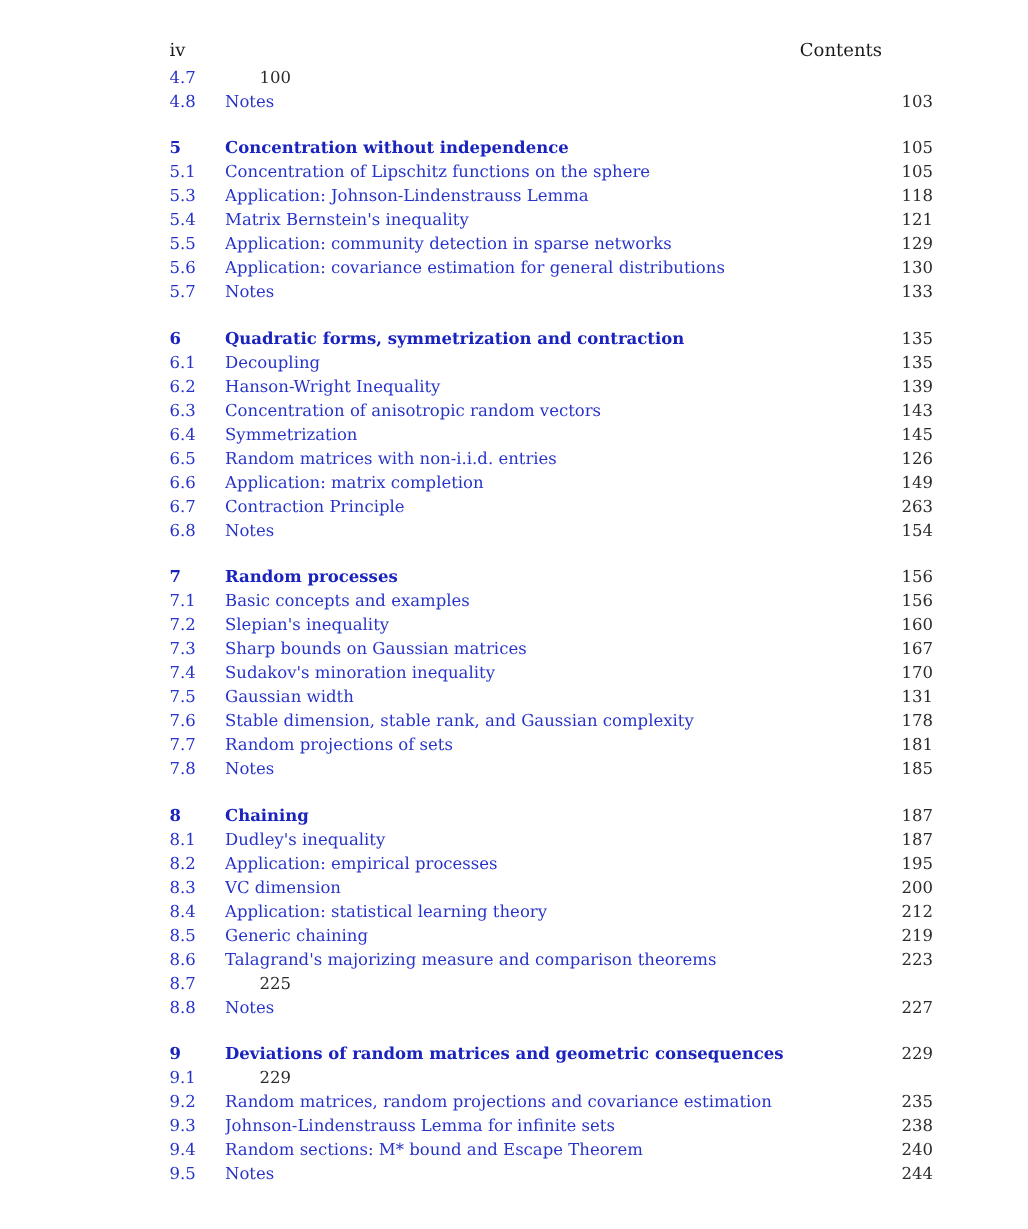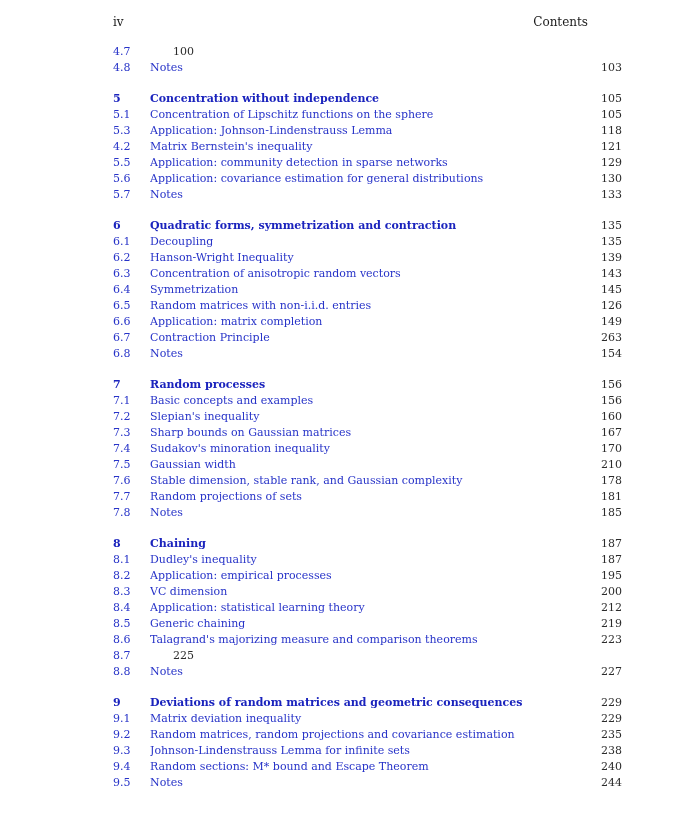--- a/index.html
+++ b/index.html
@@ -10,21 +10,21 @@
   }
   .page {
     position: relative;
     width: 685px;
     height: 819px;
     background: #ffffff;
     overflow: hidden;
   }
   .running-head {
     position: absolute;
-    top: 15px;
+    top: 26px;
     left: 0;
     width: 588px;
     height: 18px;
     font-size: 12px;
     color: #1a1a1a;
   }
   .folio {
     position: absolute;
     left: 113px;
     top: 0;
@@ -108,21 +108,21 @@
     </div>
 
 
     <div class="toc-row">
       <span class="num">5.3</span>
       <span class="title">Application: Johnson-Lindenstrauss Lemma</span>
       <span class="pageno">118</span>
     </div>
 
     <div class="toc-row">
-      <span class="num">4.2</span>
+      <span class="num">5.4</span>
       <span class="title">Matrix Bernstein's inequality</span>
       <span class="pageno">121</span>
     </div>
 
     <div class="toc-row">
       <span class="num">5.5</span>
       <span class="title">Application: community detection in sparse networks</span>
       <span class="pageno">129</span>
     </div>
 
@@ -218,21 +218,21 @@
 
     <div class="toc-row">
       <span class="num">7.4</span>
       <span class="title">Sudakov's minoration inequality</span>
       <span class="pageno">170</span>
     </div>
 
     <div class="toc-row">
       <span class="num">7.5</span>
       <span class="title">Gaussian width</span>
-      <span class="pageno">210</span>
+      <span class="pageno">131</span>
     </div>
 
     <div class="toc-row">
       <span class="num">7.6</span>
       <span class="title">Stable dimension, stable rank, and Gaussian complexity</span>
       <span class="pageno">178</span>
     </div>
 
     <div class="toc-row">
       <span class="num">7.7</span>
@@ -300,21 +300,20 @@
     </div>
 
     <div class="toc-row chapter">
       <span class="num">9</span>
       <span class="title">Deviations of random matrices and geometric consequences</span>
       <span class="pageno">229</span>
     </div>
 
     <div class="toc-row">
       <span class="num">9.1</span>
-      <span class="title">Matrix deviation inequality</span>
       <span class="pageno">229</span>
     </div>
 
     <div class="toc-row">
       <span class="num">9.2</span>
       <span class="title">Random matrices, random projections and covariance estimation</span>
       <span class="pageno">235</span>
     </div>
 
     <div class="toc-row">

